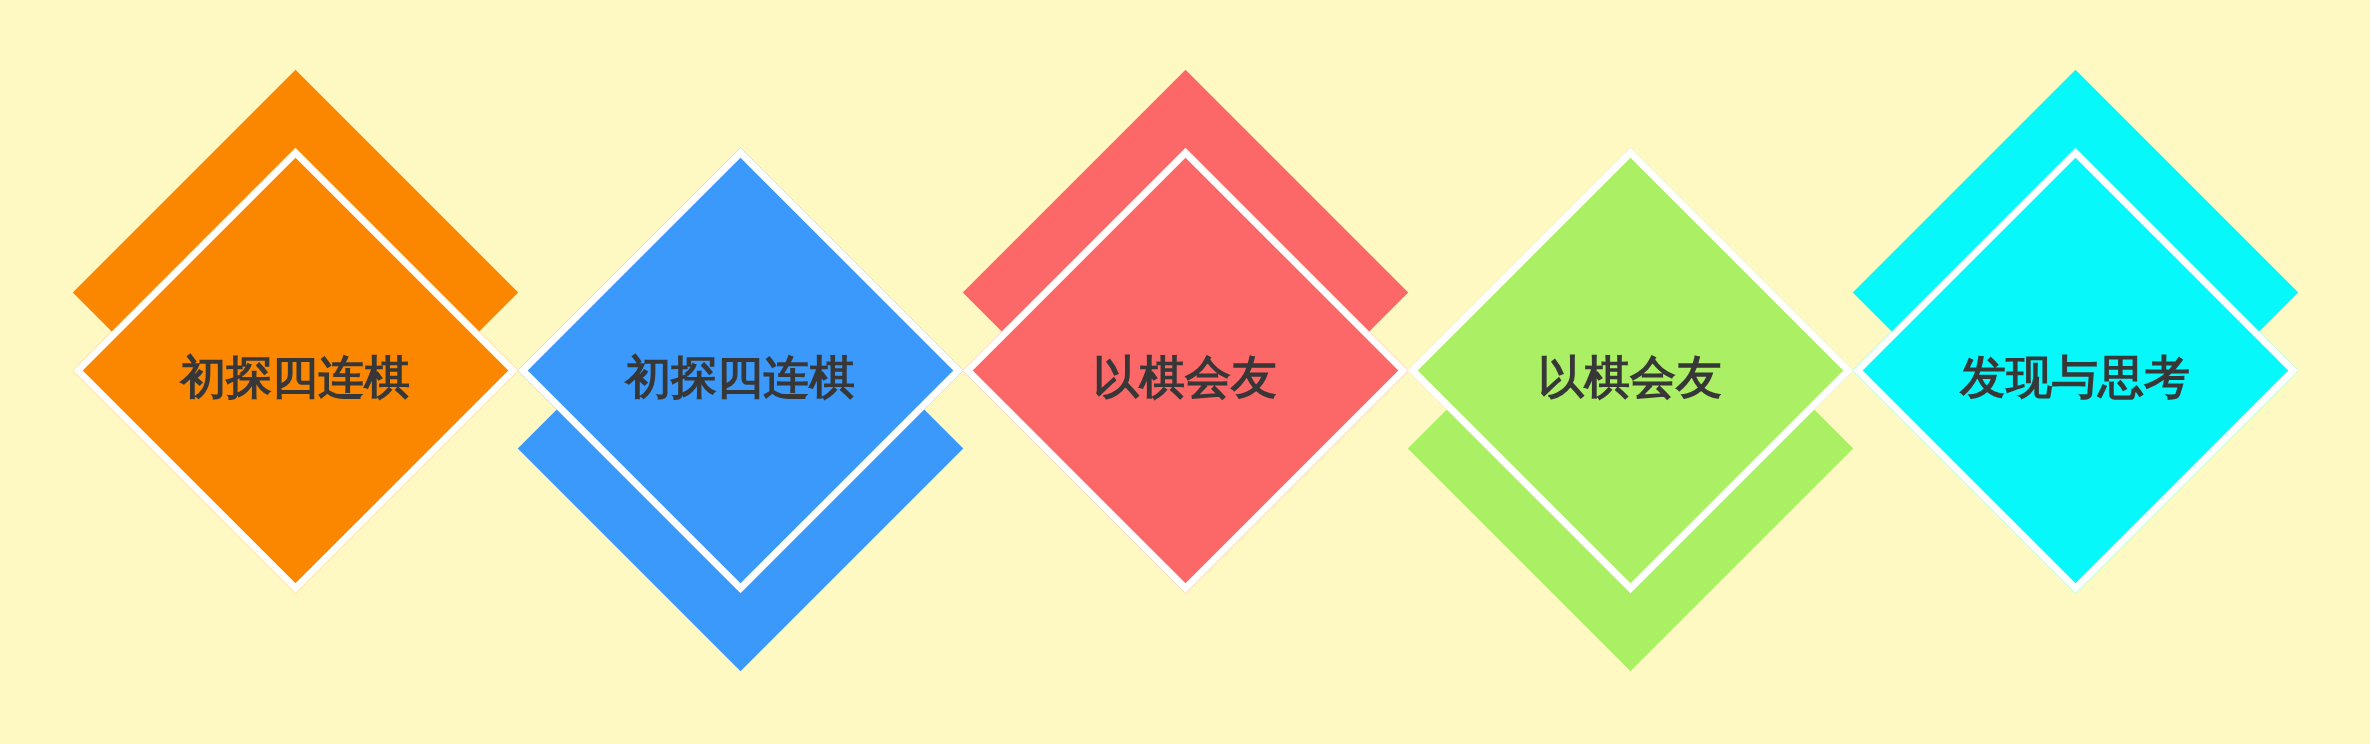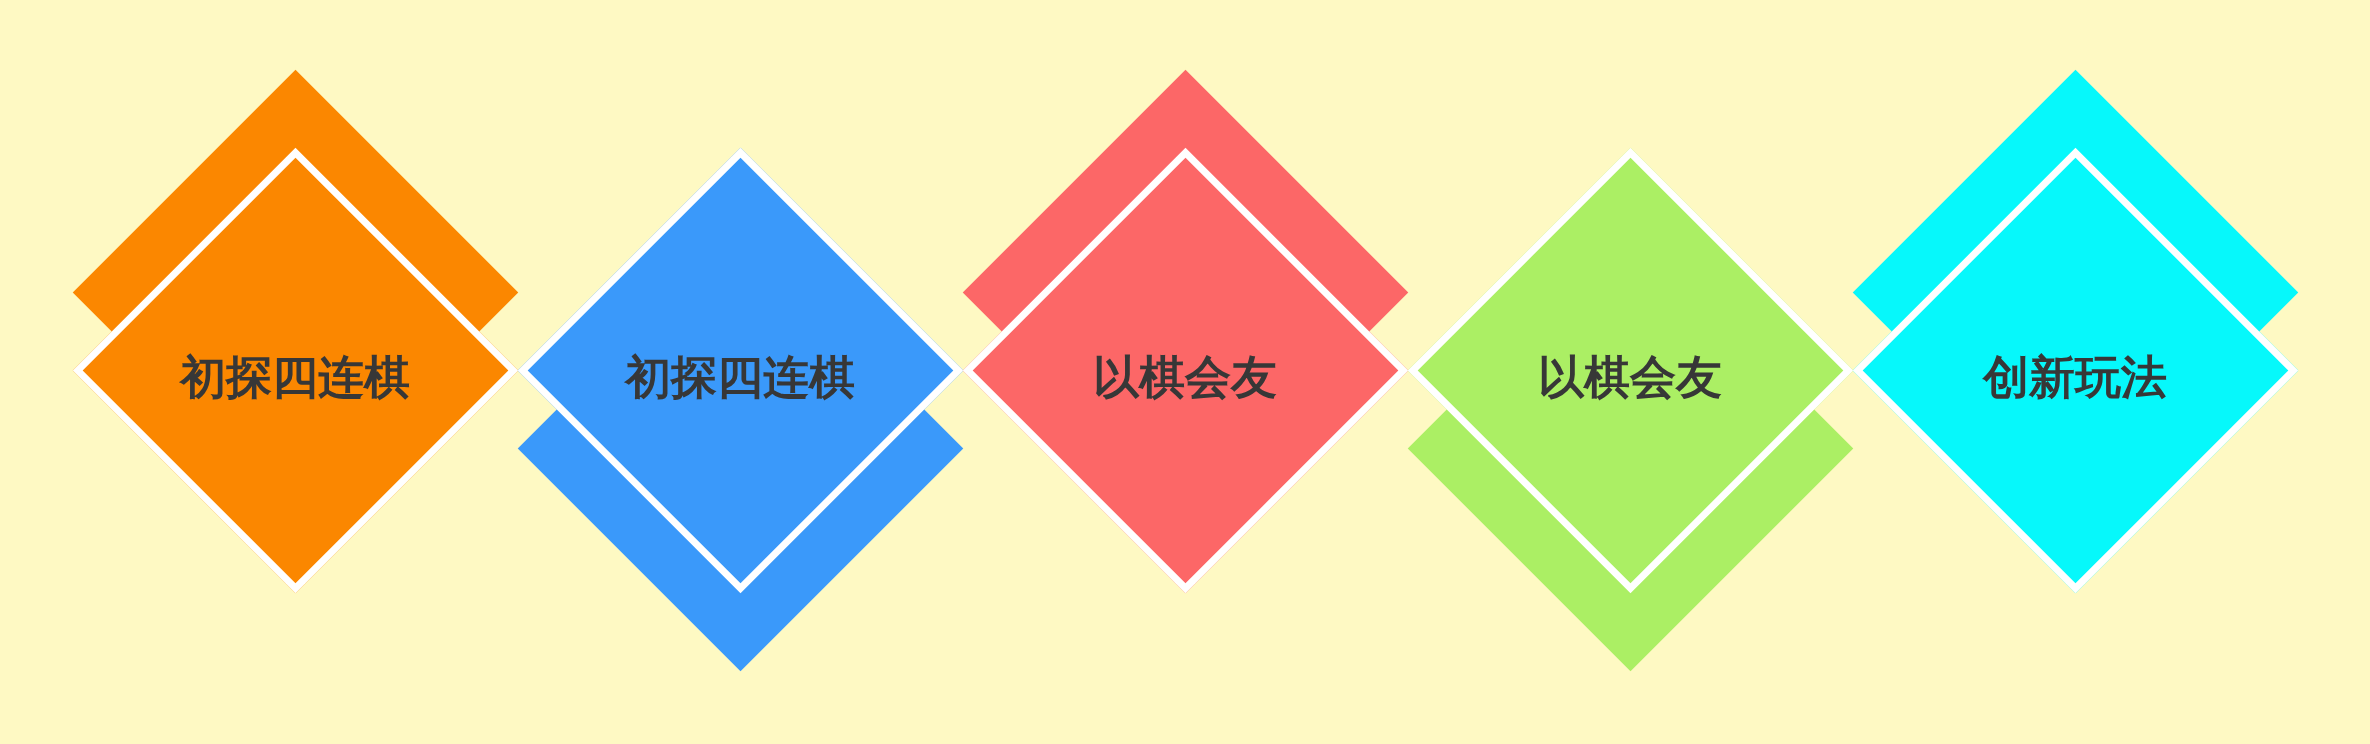--- a/index.html
+++ b/index.html
@@ -78,16 +78,16 @@
 
   <div class="item i4 down">
     <div class="diamond back" style="background: rgb(171, 239, 100);"></div>
     <div class="diamond front" style="background: rgb(171, 239, 100); border-color: rgb(255, 255, 255);"></div>
     <div class="label" style="color: rgb(55, 55, 55);">以棋会友</div>
   </div>
 
   <div class="item i5 up">
     <div class="diamond back" style="background: rgb(6, 248, 251);"></div>
     <div class="diamond front" style="background: rgb(6, 248, 251); border-color: rgb(255, 255, 255);"></div>
-    <div class="label" style="color: rgb(55, 55, 55);">创新玩法</div>
+    <div class="label" style="color: rgb(55, 55, 55);">发现与思考</div>
   </div>
 
 </div>
 
 </body></html>

